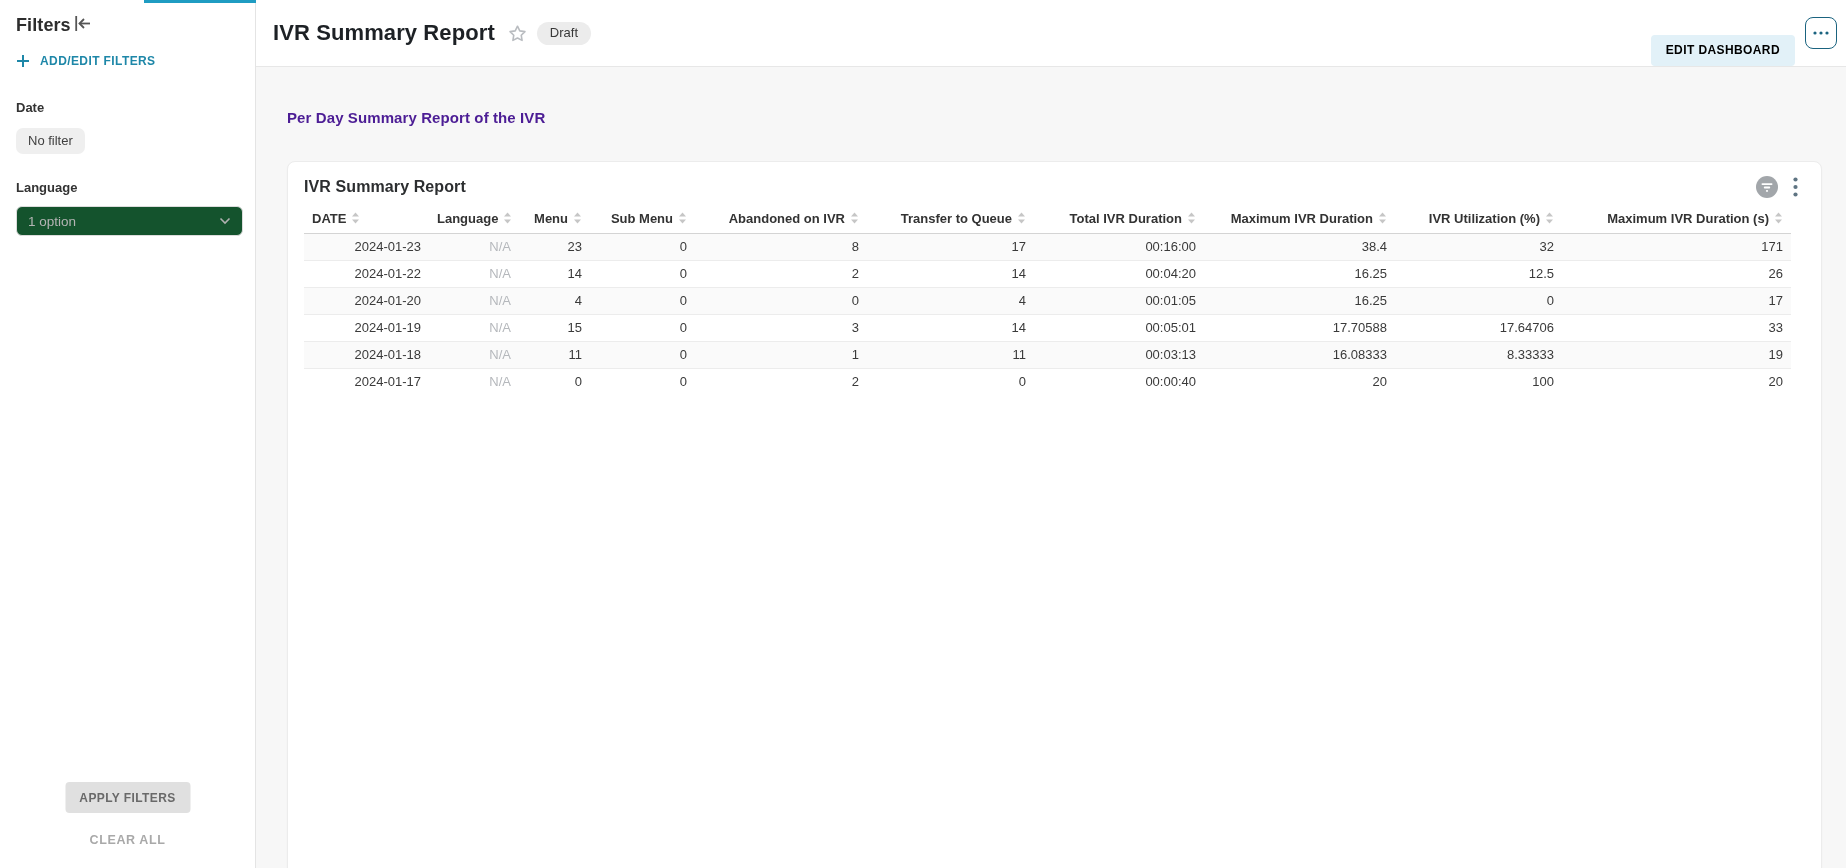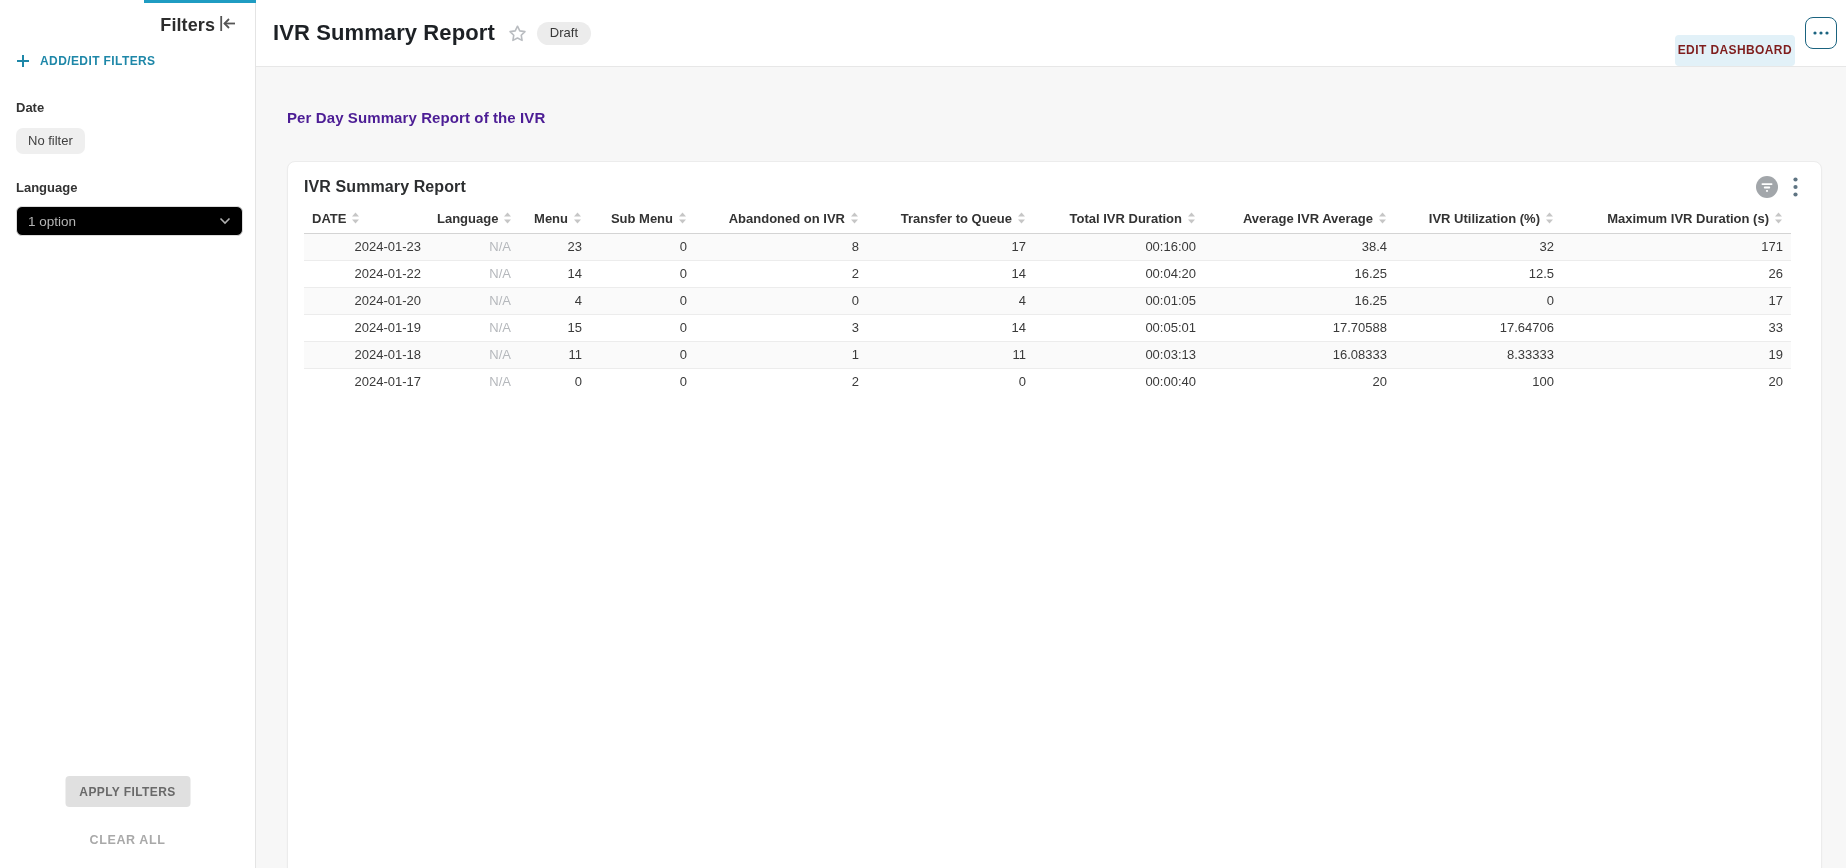--- a/index.html
+++ b/index.html
@@ -4,53 +4,53 @@
 <style>
   * { margin:0; padding:0; box-sizing:border-box; }
   html,body { width:1846px; height:868px; overflow:hidden; }
   body { font-family:"Liberation Sans", sans-serif; background:#ffffff; color:#333; }
   .app { display:flex; width:1846px; height:868px; overflow:hidden; }
 
   
   .sidebar { position:relative; width:256px; flex:0 0 256px; background:#fff;
              border-right:1px solid #e4e4e4; padding:0 16px; }
   .progress-bar { position:absolute; top:0; left:144px; width:112px; height:3px; background:#1f9cc2; }
-  .sb-header { display:flex; align-items:center; justify-content:flex-end; padding-top:13px; }
+  .sb-header { display:flex; align-items:center; justify-content:flex-start; padding-top:13px; }
   .sb-title { font-size:18px; font-weight:700; color:#2d2d2d; line-height:24px; letter-spacing:.1px; }
   .collapse-btn { width:24px; height:24px; border:none; background:transparent; cursor:pointer;
                   display:flex; align-items:center; justify-content:center; color:#555; }
   .add-filters { display:flex; align-items:center; gap:10px; margin-top:17px; border:none; background:transparent;
                  color:#1e87a8; font-family:inherit; font-size:12px; font-weight:700; letter-spacing:.4px; cursor:pointer;justify-content:center; }
   .filter-group { margin-top:0; }
   .fg-label { font-size:13px; font-weight:700; color:#333; line-height:16px; }
   .fg-date { margin-top:32px; }
   .fg-chip { display:inline-block; margin-top:12px; background:#efefef; border-radius:7px;
              padding:5px 12px 6px; font-size:13px; color:#3f3f3f; line-height:15px; }
   .fg-lang { margin-top:26px; }
   .select { margin-top:10px; width:227px; height:30px; border:1px solid #dcdcdc; border-radius:6px;
-            display:flex; align-items:center; justify-content:space-between; padding:0 11px; background:#000000; cursor:pointer; }
+            display:flex; align-items:center; justify-content:space-between; padding:0 11px; background:#14532d; cursor:pointer; }
   .select-value { font-size:13.5px; color:#b4b4b4; }
-  .sb-footer-apply { position:absolute; bottom:61px; left:50%; transform:translateX(-50%);
+  .sb-footer-apply { position:absolute; bottom:55px; left:50%; transform:translateX(-50%);
             width:125px; height:31px; background:#e0e0e0; border:none; border-radius:4px;
             font-family:inherit; font-size:12px; font-weight:700; color:#696969; letter-spacing:.4px; cursor:pointer; }
   .sb-footer-clear { position:absolute; bottom:21px; left:0; width:100%; text-align:center; border:none; background:transparent;
             font-family:inherit; font-size:12.5px; font-weight:700; color:#a9a9a9; letter-spacing:.6px; cursor:pointer; }
 
   
   .main { flex:1 1 auto; display:flex; flex-direction:column; background:#f7f7f7; min-width:0; }
   .topbar { height:67px; background:#fff; border-bottom:1px solid #e7e7e7;
             display:flex; align-items:center; padding:0 9px 0 17px; flex:0 0 67px; }
   .page-title { font-size:22px; font-weight:700; color:#1d2125; letter-spacing:.1px; white-space:nowrap; }
   .star-btn { border:none; background:transparent; margin-left:12px; width:22px; height:22px; cursor:pointer;
               display:flex; align-items:center; justify-content:center; }
   .status-badge { margin-left:8px; background:#ececec; border-radius:12px; padding:4px 13px 5px;
                   font-size:13px; color:#383838; line-height:14px; }
   .topbar-spacer { flex:1 1 auto; }
-  .edit-dashboard-btn { height:31px; padding:0 3px; background:#e2f1f8; border:none; border-radius:4px;
-                  font-family:inherit; font-size:12px; font-weight:700; color:#7f1d1d; letter-spacing:.4px; cursor:pointer;margin-top:34px; }
+  .edit-dashboard-btn { height:31px; padding:0 15px; background:#e2f1f8; border:none; border-radius:4px;
+                  font-family:inherit; font-size:12px; font-weight:700; color:#000000; letter-spacing:.4px; cursor:pointer;margin-top:34px; }
   .more-btn { margin-left:10px; width:32px; height:32px; background:#fff; border:1px solid #1a637f; border-radius:8px;
               display:flex; align-items:center; justify-content:center; cursor:pointer; }
 
   .content { flex:1 1 auto; padding:42px 24px 0 31px; overflow:hidden; }
   .section-title { font-size:15px; font-weight:700; color:#4c1d95; line-height:18px; letter-spacing:.1px; }
   .card { margin-top:34px; width:1535px; height:730px; background:#fff; border:1px solid #ececec;
           border-radius:8px; box-shadow:0 1px 2px rgba(0,0,0,.03); }
   .card-header { display:flex; align-items:center; padding:13px 16px 6px 16px; }
   .card-title { font-size:16px; font-weight:700; color:#2c2e30; letter-spacing:.1px; }
   .card-header-spacer { flex:1 1 auto; }
@@ -214,21 +214,21 @@
                       <path d="M4.5 11.5 L1 7.5 L8 7.5 Z"></path>
                     </svg></span></th>
                 <th class="ar"><span>Transfer to Queue</span><span class="sort-icon"><svg width="9" height="12" viewBox="0 0 9 12" fill="#c6c6c6">
                       <path d="M4.5 0.5 L8 4.5 L1 4.5 Z"></path>
                       <path d="M4.5 11.5 L1 7.5 L8 7.5 Z"></path>
                     </svg></span></th>
                 <th class="ar"><span>Total IVR Duration</span><span class="sort-icon"><svg width="9" height="12" viewBox="0 0 9 12" fill="#c6c6c6">
                       <path d="M4.5 0.5 L8 4.5 L1 4.5 Z"></path>
                       <path d="M4.5 11.5 L1 7.5 L8 7.5 Z"></path>
                     </svg></span></th>
-                <th class="ar"><span>Average IVR Average</span><span class="sort-icon"><svg width="9" height="12" viewBox="0 0 9 12" fill="#c6c6c6">
+                <th class="ar"><span>Maximum IVR Duration</span><span class="sort-icon"><svg width="9" height="12" viewBox="0 0 9 12" fill="#c6c6c6">
                       <path d="M4.5 0.5 L8 4.5 L1 4.5 Z"></path>
                       <path d="M4.5 11.5 L1 7.5 L8 7.5 Z"></path>
                     </svg></span></th>
                 <th class="ar"><span>IVR Utilization (%)</span><span class="sort-icon"><svg width="9" height="12" viewBox="0 0 9 12" fill="#c6c6c6">
                       <path d="M4.5 0.5 L8 4.5 L1 4.5 Z"></path>
                       <path d="M4.5 11.5 L1 7.5 L8 7.5 Z"></path>
                     </svg></span></th>
                 <th class="ar"><span>Maximum IVR Duration (s)</span><span class="sort-icon"><svg width="9" height="12" viewBox="0 0 9 12" fill="#c6c6c6">
                       <path d="M4.5 0.5 L8 4.5 L1 4.5 Z"></path>
                       <path d="M4.5 11.5 L1 7.5 L8 7.5 Z"></path>

